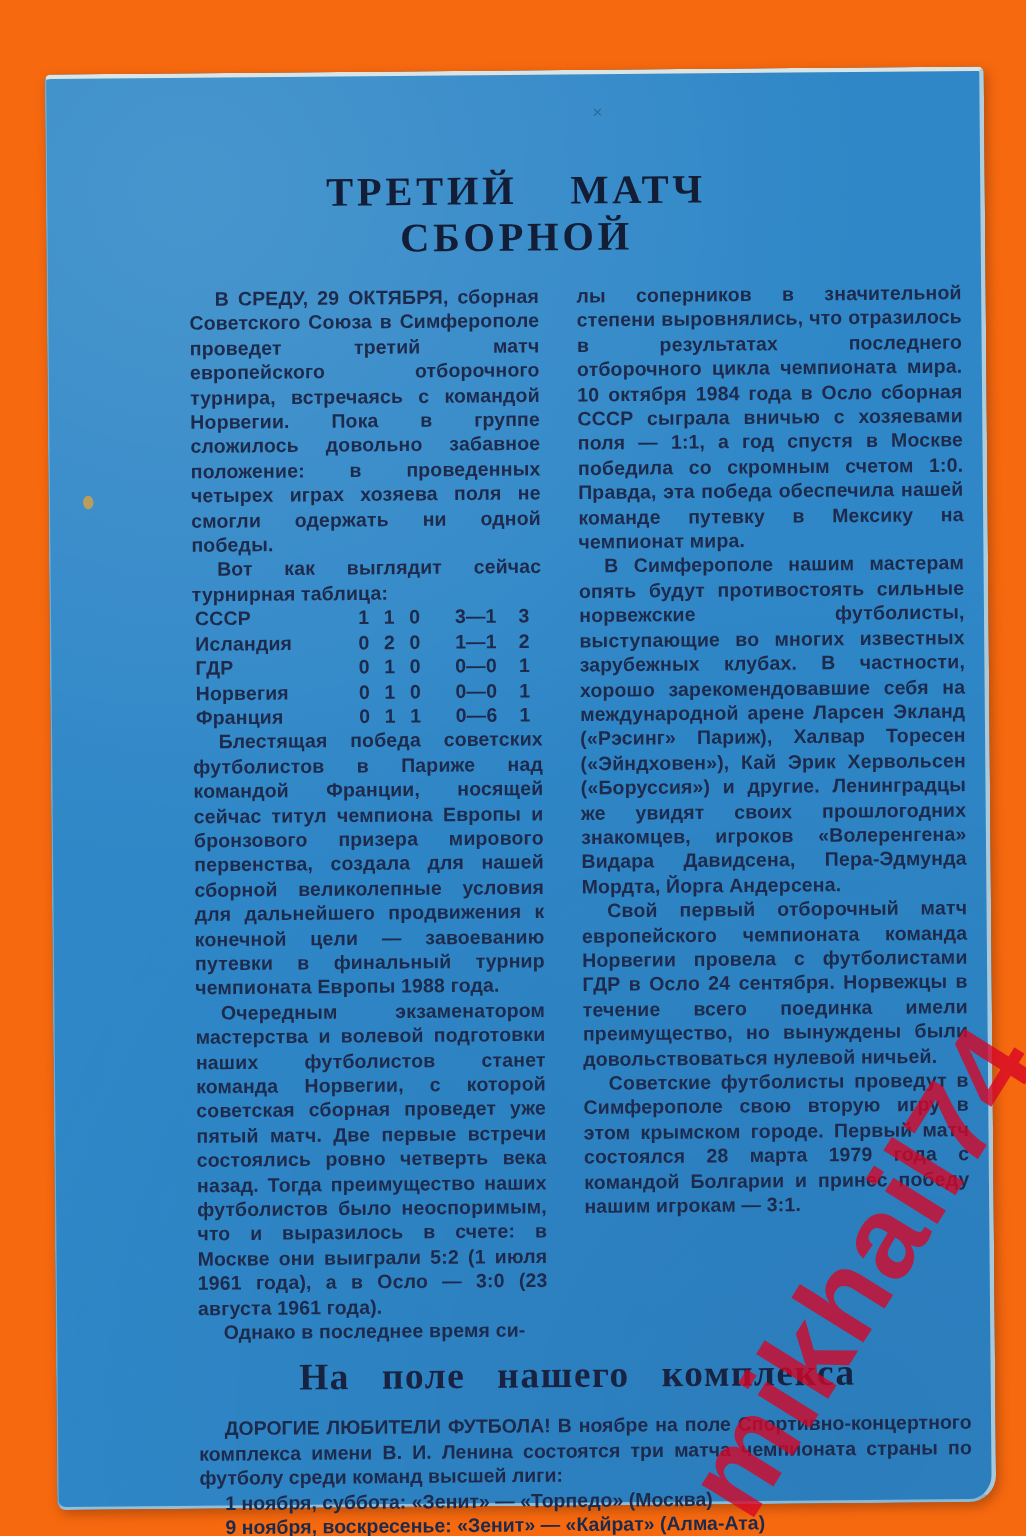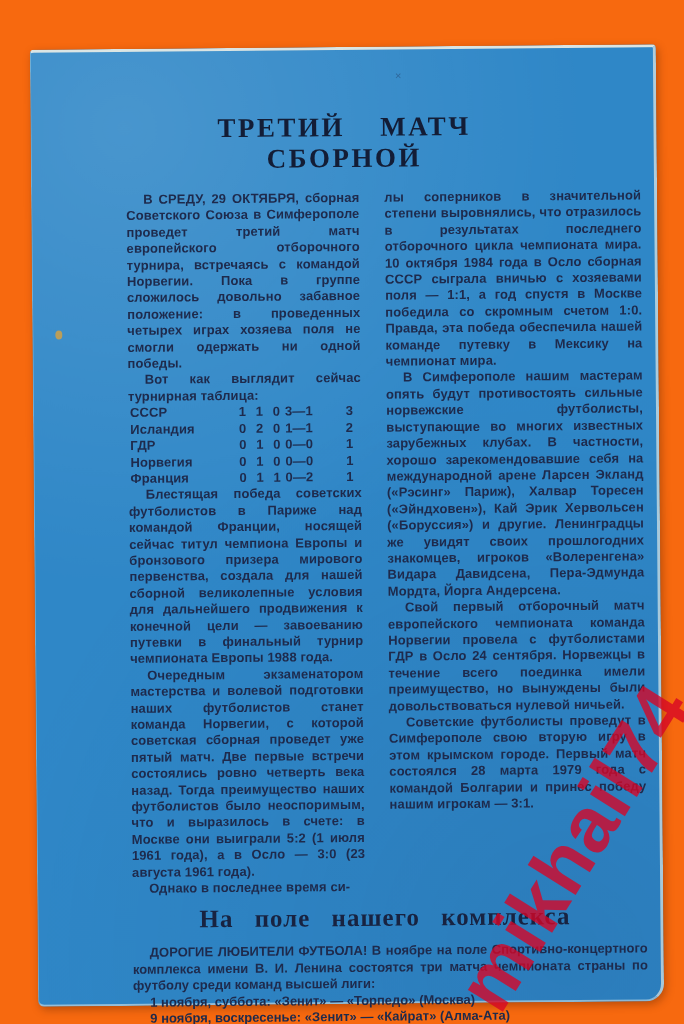--- a/index.html
+++ b/index.html
@@ -32,21 +32,21 @@
   .cols{display:flex;gap:25px;}
   .col{font-size:13px;line-height:16.4px;font-weight:bold;text-align:justify;letter-spacing:.1px;}
   .col.left{width:236px;}
   .col.right{width:260px;}
   p{margin:0;}
   .ind{text-indent:17px;}
   .standings{margin:0 0 0 2px;}
   .trow{display:flex;line-height:16.4px;font-weight:bold;}
   .team{width:104px;}
   .cell{width:17px;text-align:center;}
-  .goals{width:46px;text-align:left;}
+  .goals{width:46px;text-align:right;}
   .pts{width:22px;text-align:right;}
   h2{
     font-family:"Liberation Serif","DejaVu Serif",serif;font-weight:bold;
     font-size:25px;word-spacing:14px;letter-spacing:1px;text-align:center;
     margin:9px 10px 11px 0;color:#182341;
   }
   .ann{font-size:13px;font-weight:bold;line-height:16.5px;text-align:justify;}
   .matches{padding-left:17px;font-size:13px;font-weight:bold;line-height:16.5px;}
   .smudge{position:absolute;left:364px;top:20px;opacity:.4;font-size:11px;color:#1e2a4c;}
   .speck{position:absolute;left:22px;top:278px;width:7px;height:9px;background:#d8a13e;border-radius:50%;opacity:.8;}
@@ -103,21 +103,21 @@
             <span class="cell">1</span>
             <span class="cell">0</span>
             <span class="goals">0—0</span>
             <span class="pts">1</span>
           </div>
           <div class="trow">
             <span class="team">Франция</span>
             <span class="cell">0</span>
             <span class="cell">1</span>
             <span class="cell">1</span>
-            <span class="goals">0—2</span>
+            <span class="goals">0—6</span>
             <span class="pts">1</span>
           </div>
         </div>
 
         <p class="ind">Блестящая победа советских футболистов в Париже над командой Франции, носящей сейчас титул чемпиона Европы и бронзового призера мирового первенства, создала для нашей сборной великолепные условия для дальнейшего продвижения к конечной цели — завоеванию путевки в финальный турнир чемпионата Европы 1988 года.</p>
         <p class="ind">Очередным экзаменатором мастерства и волевой подготовки наших футболистов станет команда Норвегии, с которой советская сборная проведет уже пятый матч. Две первые встречи состоялись ровно четверть века назад. Тогда преимущество наших футболистов было неоспоримым, что и выразилось в счете: в Москве они выиграли 5:2 (1 июля 1961 года), а в Осло — 3:0 (23 августа 1961 года).</p>
         <p class="ind">Однако в последнее время си-</p>
       </div>
 
       <div class="col right">

